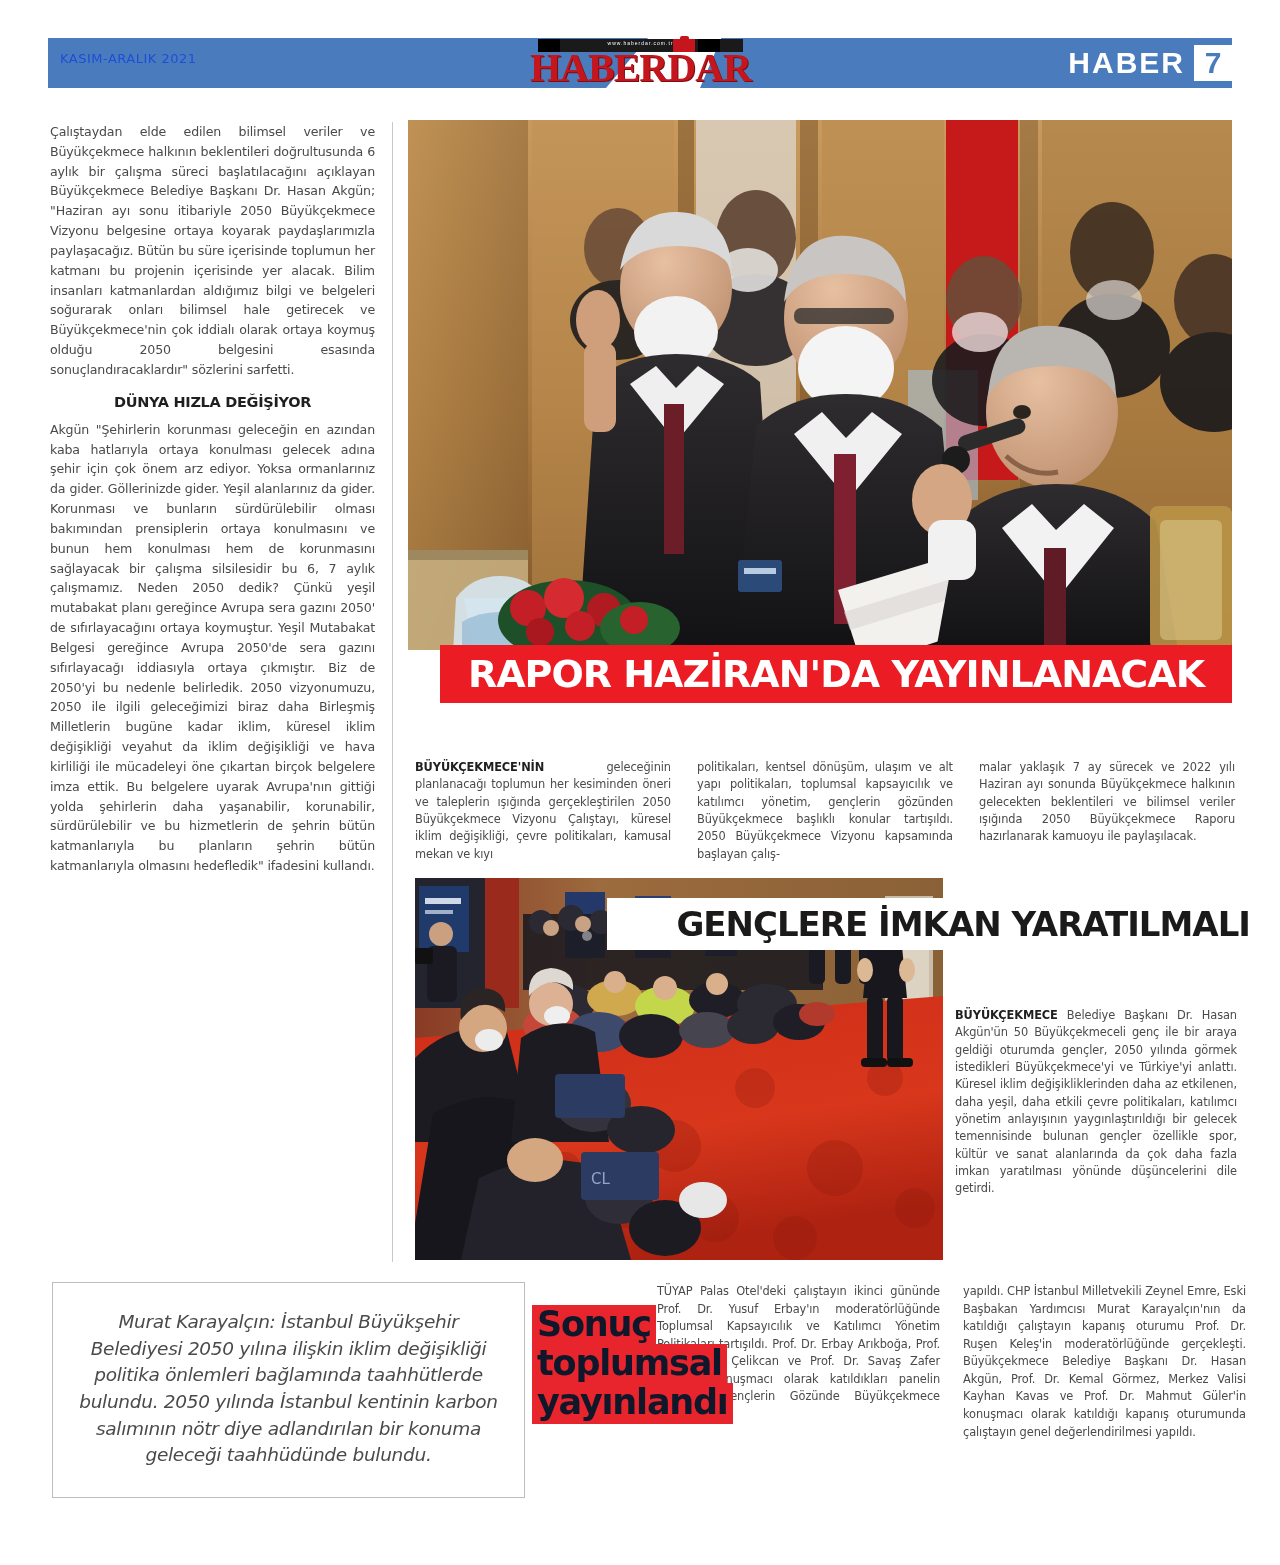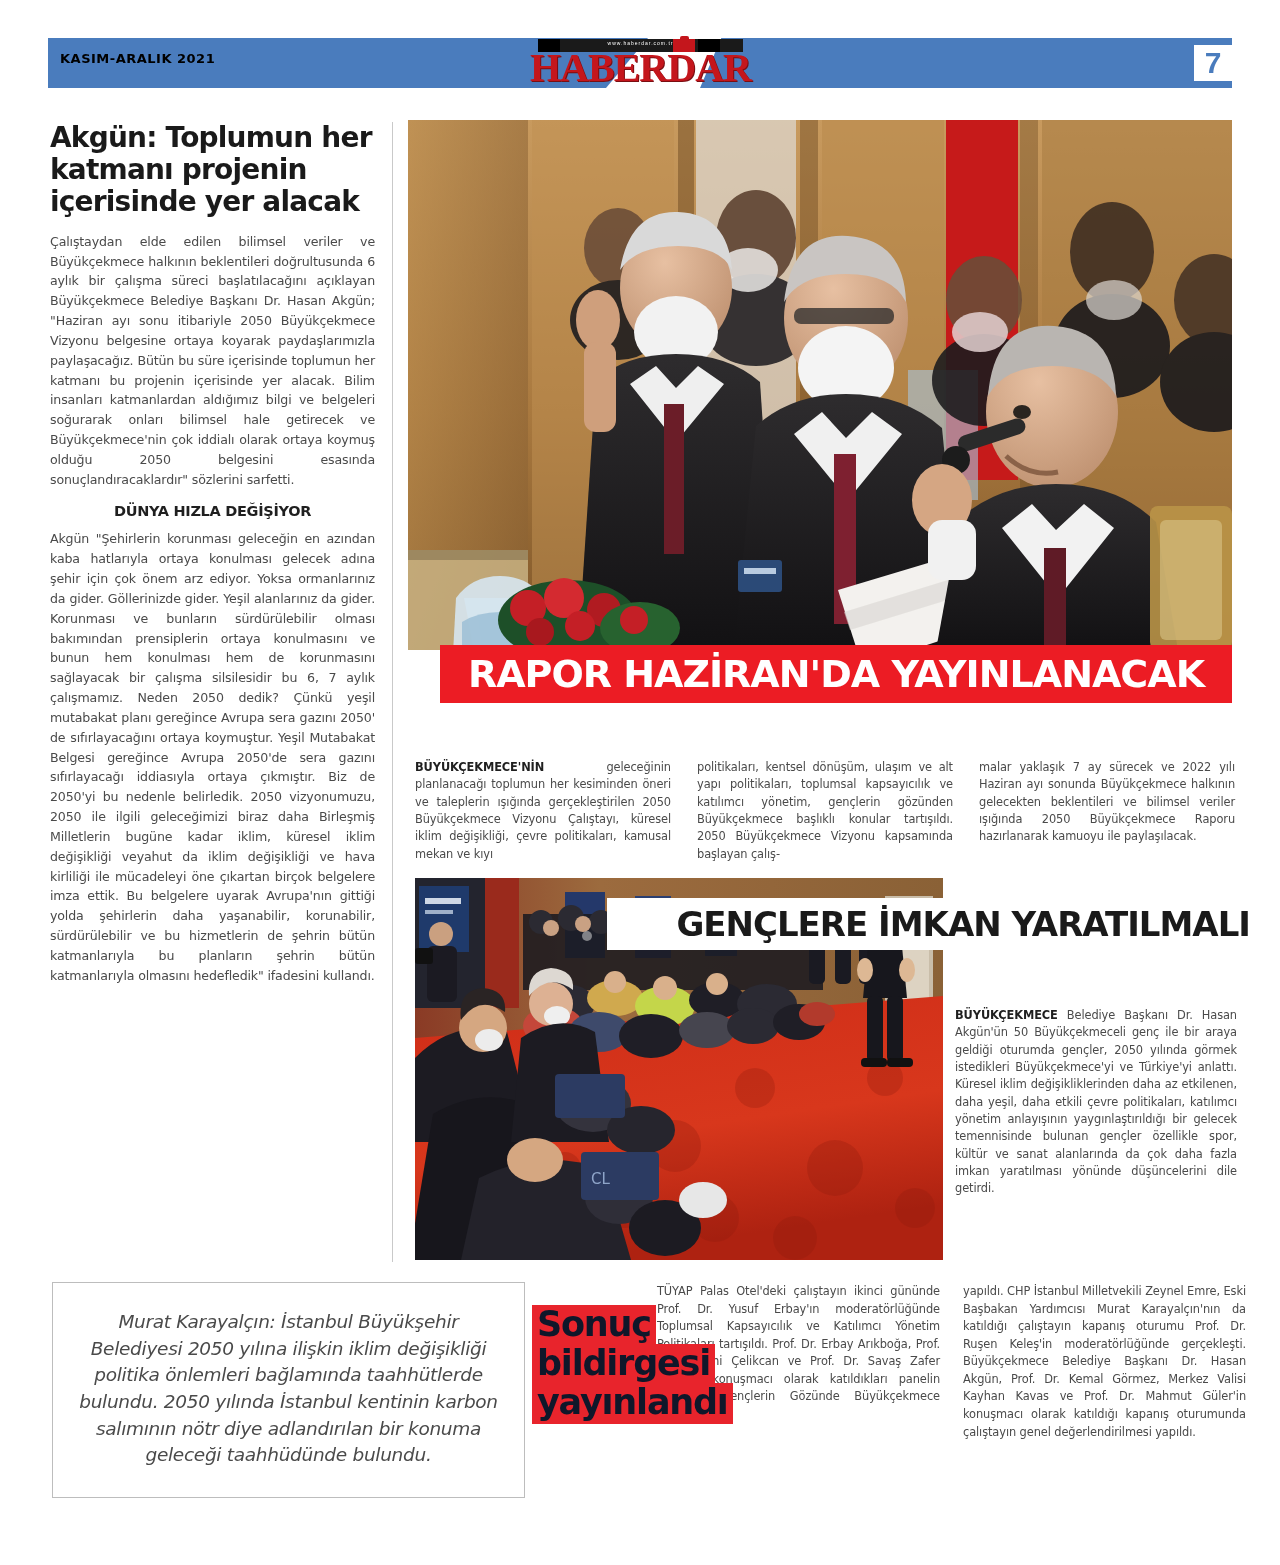--- a/index.html
+++ b/index.html
@@ -16,21 +16,21 @@
   .page-header{
     position:absolute; left:0; top:38px; width:1280px; height:58px;
   }
   .hdr-bar-left{
     position:absolute; left:48px; top:0; width:600px; height:50px;
     background:#4a7cbd;
     clip-path: polygon(0 0, 100% 0, 93% 100%, 0 100%);
   }
   .hdr-date{
     position:absolute; left:60px; top:13px;
-    font-size:13px; font-weight:bold; color:#000000;
+    font-size:13px; font-weight:normal; color:#1d4ed8;
     letter-spacing:0.5px;
     font-family:"DejaVu Sans", sans-serif;
   }
   .hdr-bar-right{
     position:absolute; left:700px; top:0; width:532px; height:50px;
     background:#4a7cbd;
     clip-path: polygon(4% 0, 100% 0, 100% 100%, 0 100%);
   }
   .masthead{
     position:absolute; left:530px; top:-2px; width:220px; height:60px;
@@ -61,21 +61,20 @@
   }
   .masthead-dot{
     position:absolute; left:150px; top:0px; width:9px; height:16px;
     background:#c4161c; border-radius:2px;
   }
   .hdr-haber{
     position:absolute; right:95px; top:8px;
     font-size:30px; font-weight:bold; color:#ffffff;
     letter-spacing:2px;
     font-family:"Liberation Sans", sans-serif;
-    margin-top:36px;
     -webkit-text-stroke:0px;
   }
   .hdr-seven{
     position:absolute; right:48px; top:7px;
     width:38px; height:36px; background:#ffffff;
     color:#4a7cbd; font-size:30px; font-weight:bold;
     text-align:center; line-height:36px;
     font-family:"Liberation Sans", sans-serif;
   }
 
@@ -246,21 +245,20 @@
     </div>
     <div class="masthead-dot"></div>
     <div class="masthead-title">HABERDAR</div>
   </div>
 
   <div class="hdr-haber">HABER</div>
   <div class="hdr-seven">7</div>
 </div>
 
 <div class="left-col">
-  <div class="lead-headline">Akgün: Toplumun her katmanı projenin içerisinde yer alacak</div>
   <div class="body-text">Çalıştaydan elde edilen bilimsel veriler ve Büyükçekmece halkının beklentileri doğrultusunda 6 aylık bir çalışma süreci başlatılacağını açıklayan Büyükçekmece Belediye Başkanı Dr. Hasan Akgün; "Haziran ayı sonu itibariyle 2050 Büyükçekmece Vizyonu belgesine ortaya koyarak paydaşlarımızla paylaşacağız. Bütün bu süre içerisinde toplumun her katmanı bu projenin içerisinde yer alacak. Bilim insanları katmanlardan aldığımız bilgi ve belgeleri soğurarak onları bilimsel hale getirecek ve Büyükçekmece'nin çok iddialı olarak ortaya koymuş olduğu 2050 belgesini esasında  sonuçlandıracaklardır" sözlerini sarfetti.</div>
   <div class="subhead">DÜNYA HIZLA DEĞİŞİYOR</div>
   <div class="body-text">Akgün "Şehirlerin korunması geleceğin en azından kaba hatlarıyla ortaya konulması gelecek adına şehir için çok önem arz ediyor. Yoksa ormanlarınız da gider. Göllerinizde gider. Yeşil alanlarınız da gider. Korunması ve bunların sürdürülebilir olması bakımından prensiplerin ortaya konulmasını ve bunun hem konulması hem de korunmasını sağlayacak bir çalışma silsilesidir bu 6, 7 aylık çalışmamız. Neden 2050 dedik? Çünkü yeşil mutabakat planı gereğince Avrupa sera gazını 2050' de sıfırlayacağını ortaya koymuştur. Yeşil Mutabakat Belgesi gereğince Avrupa 2050'de sera gazını sıfırlayacağı iddiasıyla ortaya çıkmıştır. Biz de 2050'yi bu nedenle belirledik. 2050 vizyonumuzu, 2050 ile ilgili geleceğimizi biraz daha Birleşmiş Milletlerin bugüne kadar iklim, küresel iklim değişikliği veyahut da iklim değişikliği ve hava kirliliği ile mücadeleyi öne çıkartan birçok belgelere imza ettik. Bu belgelere uyarak Avrupa'nın gittiği yolda şehirlerin daha yaşanabilir, korunabilir, sürdürülebilir ve bu hizmetlerin de şehrin bütün katmanlarıyla bu planların şehrin bütün katmanlarıyla olmasını hedefledik" ifadesini kullandı.</div>
 </div>
 <div class="col-divider"></div>
 
 <div class="photo-top">
   <svg width="824" height="530" viewBox="0 0 824 530" xmlns="http://www.w3.org/2000/svg">
     <defs>
       <linearGradient id="wall" x1="0" y1="0" x2="0" y2="1">
@@ -557,21 +555,21 @@
 <div class="right-col-mid">
   <p class="mini-text"><b>BÜYÜKÇEKMECE</b><span> Belediye Başkanı Dr. Hasan Akgün'ün 50 Büyükçekmeceli genç ile bir araya geldiği oturumda gençler, 2050 yılında görmek istedikleri Büyükçekmece'yi ve Türkiye'yi anlattı. Küresel iklim değişikliklerinden daha az etkilenen, daha yeşil, daha etkili çevre politikaları, katılımcı yönetim anlayışının yaygınlaştırıldığı bir gelecek temennisinde bulunan gençler özellikle spor, kültür ve sanat alanlarında da çok daha fazla imkan yaratılması yönünde düşüncelerini dile getirdi.</span></p>
 </div>
 
 <div class="quote-box">
   <div class="quote-text">Murat Karayalçın: İstanbul Büyükşehir Belediyesi 2050 yılına ilişkin iklim değişikliği politika önlemleri bağlamında taahhütlerde bulundu. 2050 yılında İstanbul kentinin karbon salımının nötr diye adlandırılan bir konuma geleceği taahhüdünde bulundu.</div>
 </div>
 
 <div class="sonuc">
   <div><span class="sonuc-line">Sonuç</span></div>
-  <div class="sonuc-l2"><span class="sonuc-line">bildirgesi</span></div>
+  <div class="sonuc-l2"><span class="sonuc-line">toplumsal</span></div>
   <div class="sonuc-l3"><span class="sonuc-line">yayınlandı</span></div>
 </div>
 
 <div class="bottom-col-1">
   <p class="bottom-text">TÜYAP Palas Otel'deki çalıştayın ikinci gününde Prof. Dr. Yusuf Erbay'ın moderatörlüğünde Toplumsal Kapsayıcılık ve Katılımcı Yönetim Politikaları tartışıldı. Prof. Dr. Erbay Arıkboğa, Prof. Dr. Peyami Çelikcan ve Prof. Dr. Savaş Zafer Şahin'in konuşmacı olarak katıldıkları panelin ardından Gençlerin Gözünde Büyükçekmece oturumu</p>
 </div>
 <div class="bottom-col-2">
   <p class="bottom-text">yapıldı. CHP İstanbul Milletvekili Zeynel Emre, Eski Başbakan Yardımcısı Murat Karayalçın'nın da katıldığı çalıştayın kapanış oturumu Prof. Dr. Ruşen Keleş'in moderatörlüğünde gerçekleşti. Büyükçekmece Belediye Başkanı Dr. Hasan Akgün, Prof. Dr. Kemal Görmez, Merkez Valisi Kayhan Kavas ve Prof. Dr. Mahmut Güler'in konuşmacı olarak katıldığı kapanış oturumunda çalıştayın genel değerlendirilmesi yapıldı.</p>
 </div>
 

